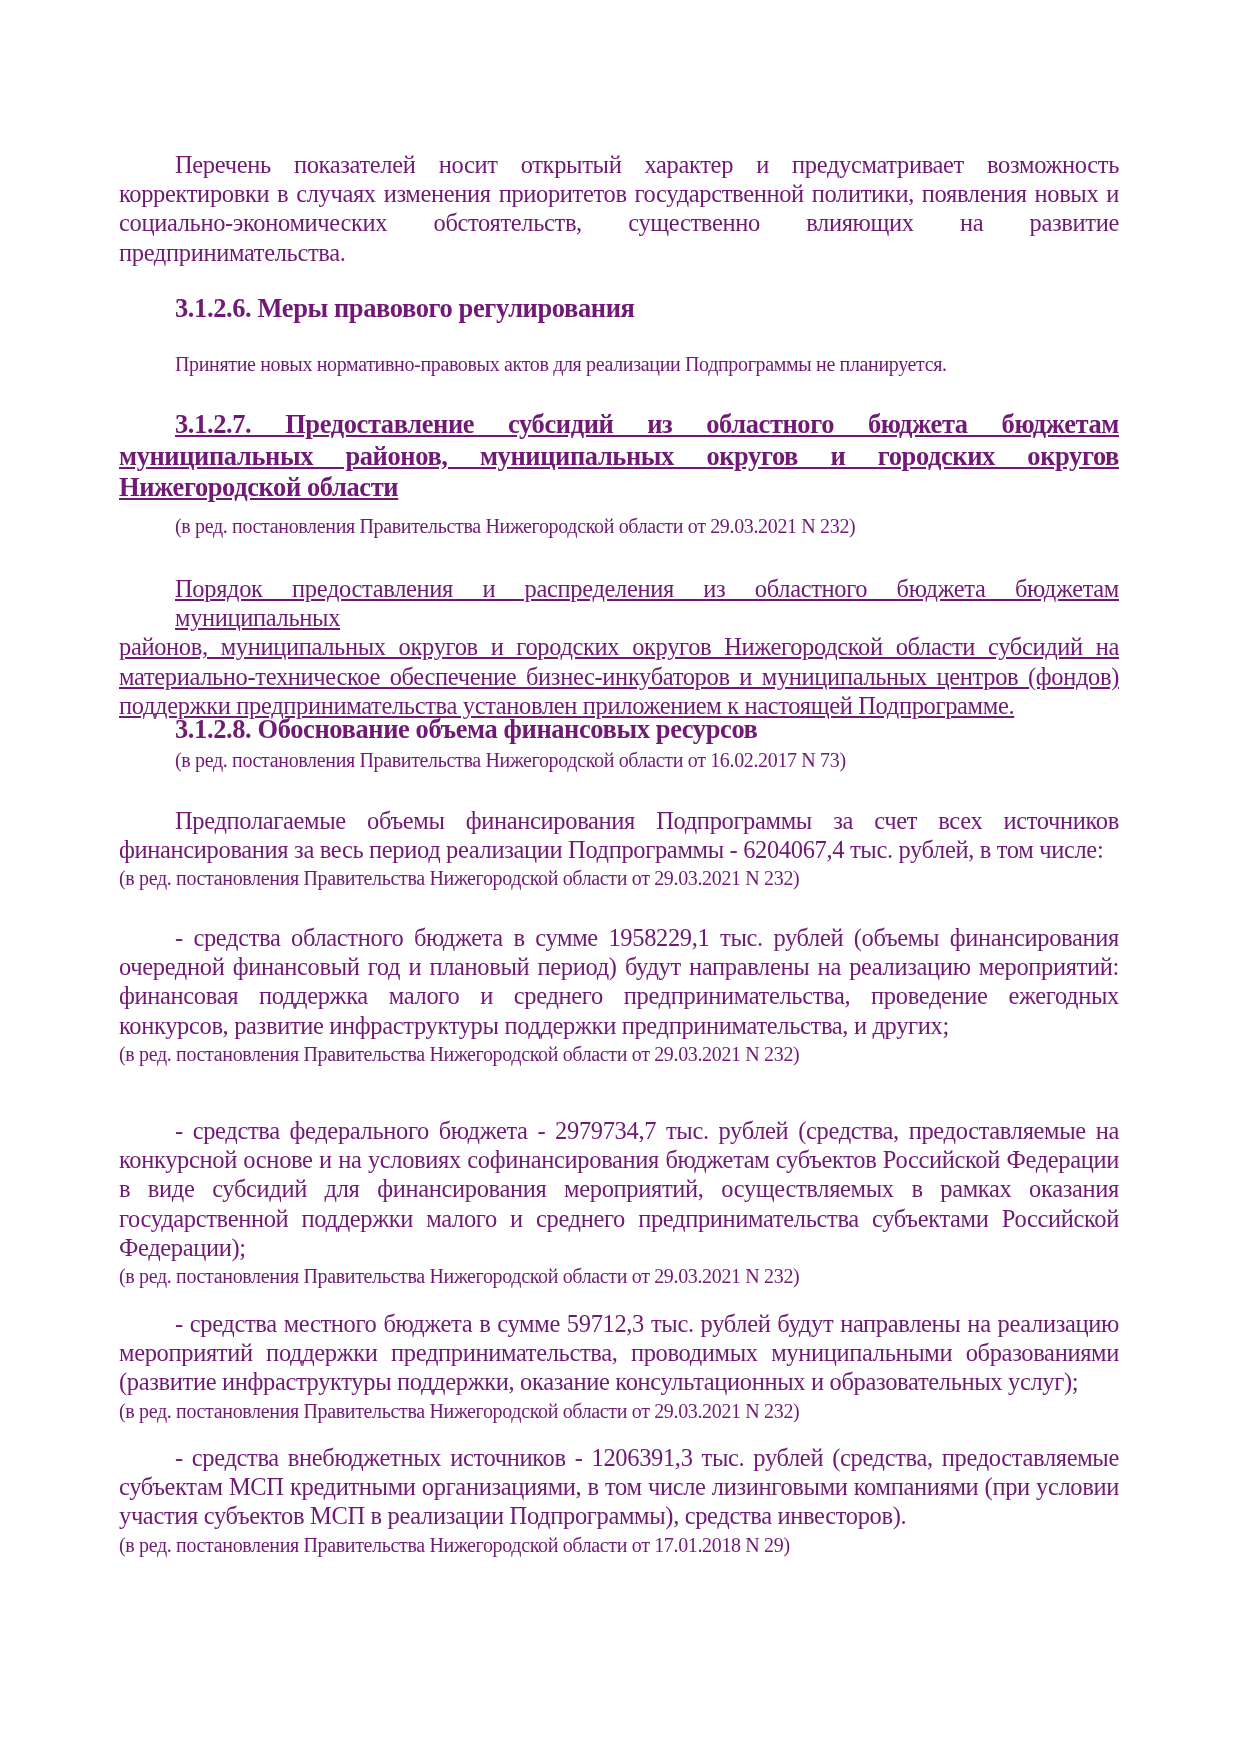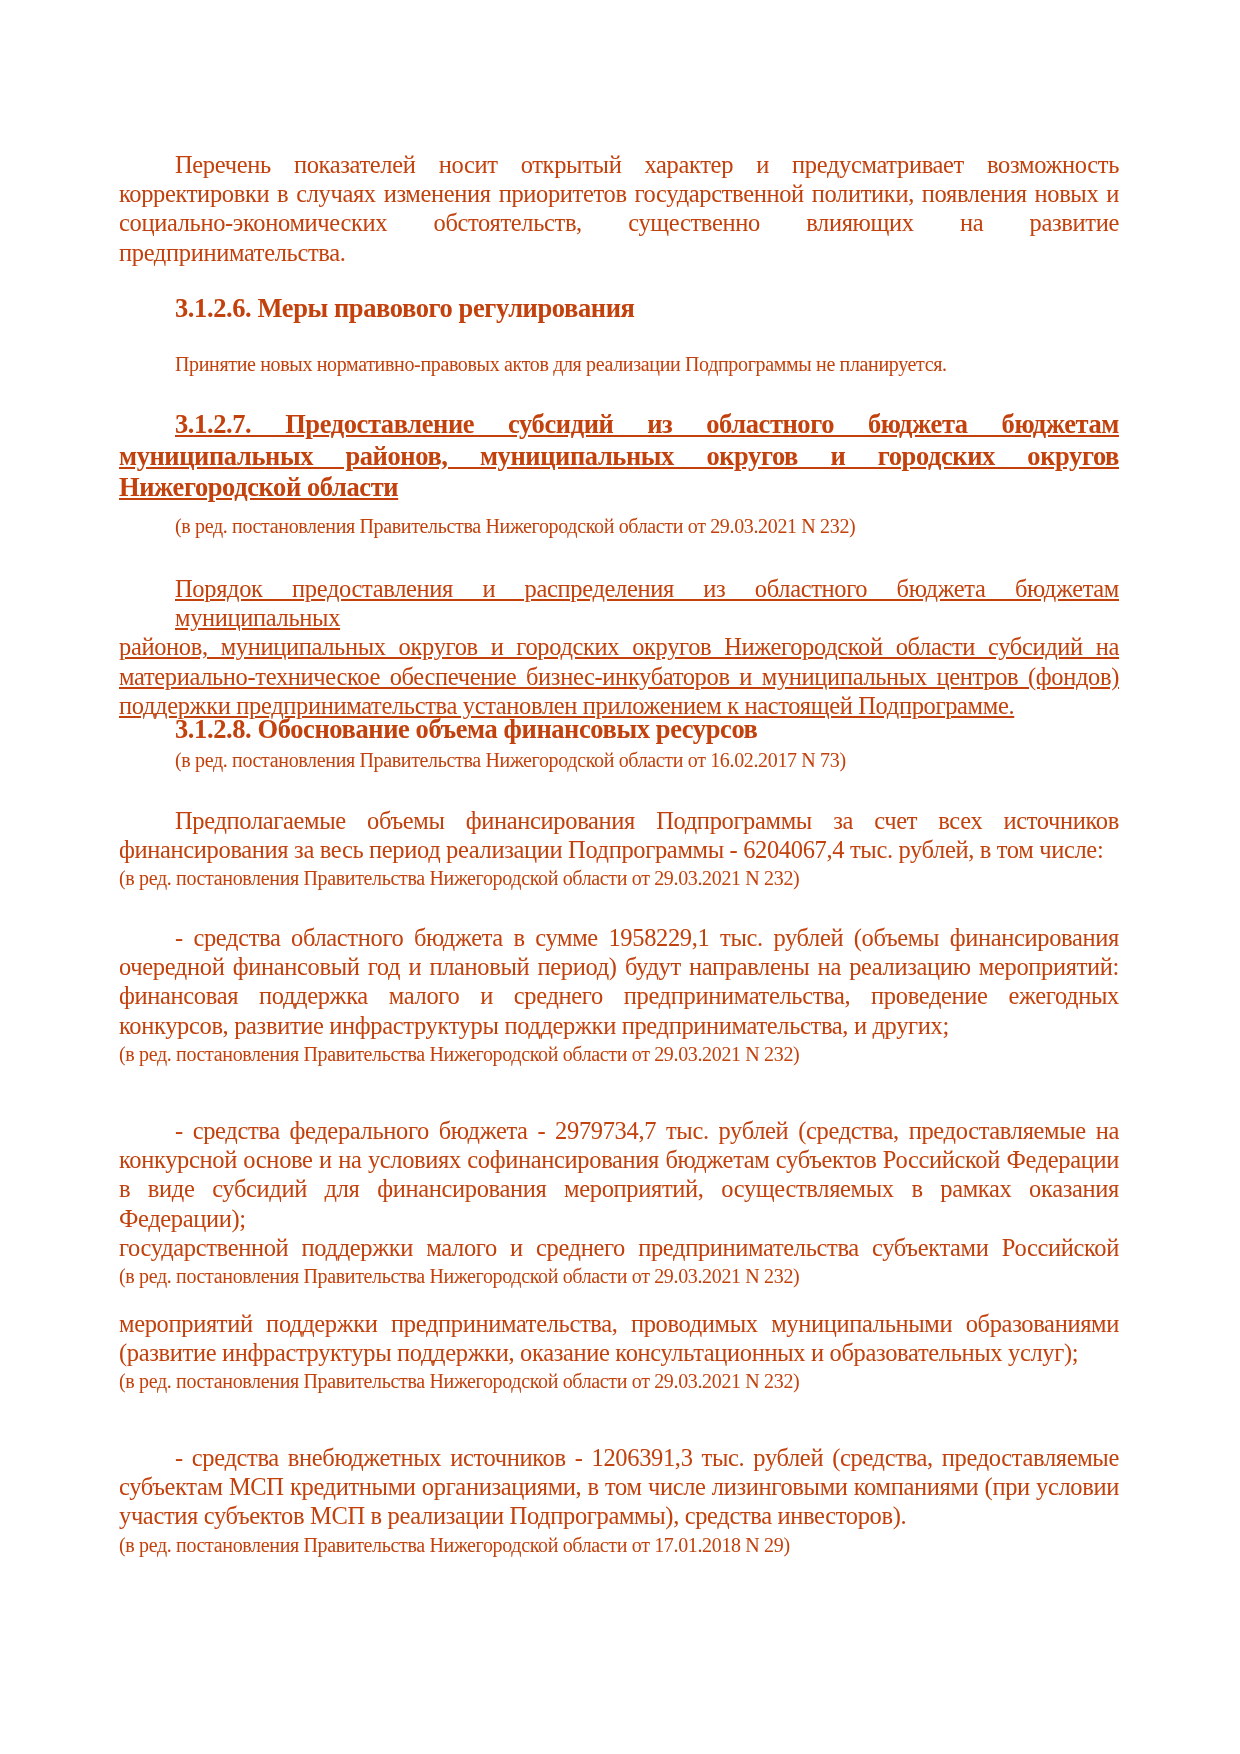--- a/index.html
+++ b/index.html
@@ -1,19 +1,19 @@
 <!DOCTYPE html>
 <html><head>
   <meta charset="utf-8">
   <style>
     html, body { margin: 0; padding: 0; background: #ffffff; }
     body { width: 1240px; height: 1754px; position: relative; overflow: hidden; }
     .page {
       position: absolute; left: 0; top: 0; width: 1240px; height: 1402px; background: #fff;
-      font-family: "Liberation Serif", serif; color: #c2410c;
+      font-family: "Liberation Serif", serif; color: #701a75;
     }
     .block { position: absolute; left: 119px; width: 1000px; }
     .p {
       font-size: 24.5px; line-height: 29.2px; text-align: justify; margin: 0;
       text-indent: 56px; letter-spacing: -0.35px;
     }
     .p.noindent { text-indent: 0; }
     .ed {
       font-size: 20px; line-height: 29.2px; margin: 0; letter-spacing: -0.35px; white-space: nowrap;
     }
@@ -88,28 +88,29 @@
       <span class="line left">конкурсов, развитие инфраструктуры поддержки предпринимательства, и других;</span>
     </p>
     <p class="ed">(в ред. постановления Правительства Нижегородской области от 29.03.2021 N 232)</p>
   </div>
 
   <div class="block" style="top:1116px;">
     <p class="p noindent">
       <span class="line" style="padding-left:56px;">- средства федерального бюджета - 2979734,7 тыс. рублей (средства, предоставляемые на</span>
       <span class="line">конкурсной основе и на условиях софинансирования бюджетам субъектов Российской Федерации</span>
       <span class="line">в виде субсидий для финансирования мероприятий, осуществляемых в рамках оказания</span>
+      <span class="line">государственной поддержки малого и среднего предпринимательства субъектами Российской</span>
       <span class="line left">Федерации);</span>
-      <span class="line">государственной поддержки малого и среднего предпринимательства субъектами Российской</span>
     </p>
     <p class="ed">(в ред. постановления Правительства Нижегородской области от 29.03.2021 N 232)</p>
   </div>
 
   <div class="block" style="top:1309px;">
     <p class="p noindent">
+      <span class="line" style="padding-left:56px;">- средства местного бюджета в сумме 59712,3 тыс. рублей будут направлены на реализацию</span>
       <span class="line">мероприятий поддержки предпринимательства, проводимых муниципальными образованиями</span>
       <span class="line left">(развитие инфраструктуры поддержки, оказание консультационных и образовательных услуг);</span>
     </p>
     <p class="ed">(в ред. постановления Правительства Нижегородской области от 29.03.2021 N 232)</p>
   </div>
 
   <div class="block" style="top:1443px;">
     <p class="p noindent">
       <span class="line" style="padding-left:56px;">- средства внебюджетных источников - 1206391,3 тыс. рублей (средства, предоставляемые</span>
       <span class="line">субъектам МСП кредитными организациями, в том числе лизинговыми компаниями (при условии</span>

